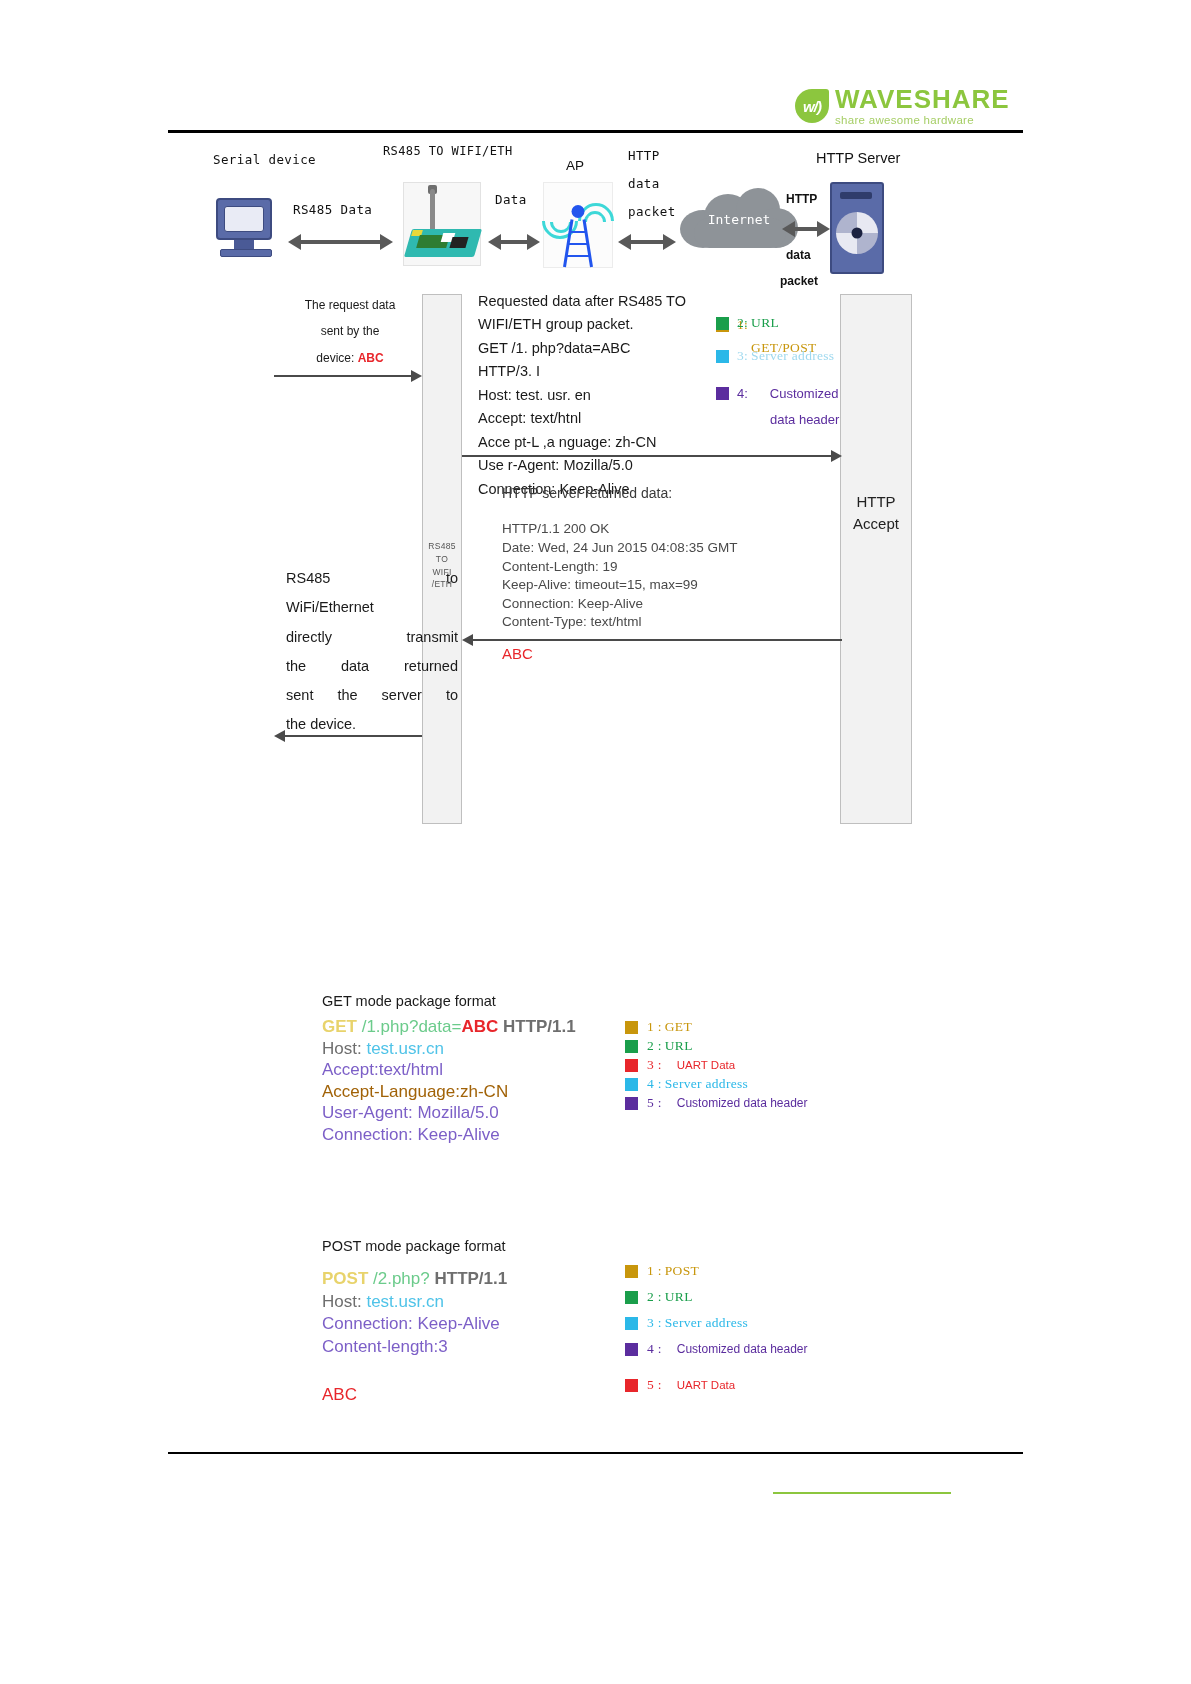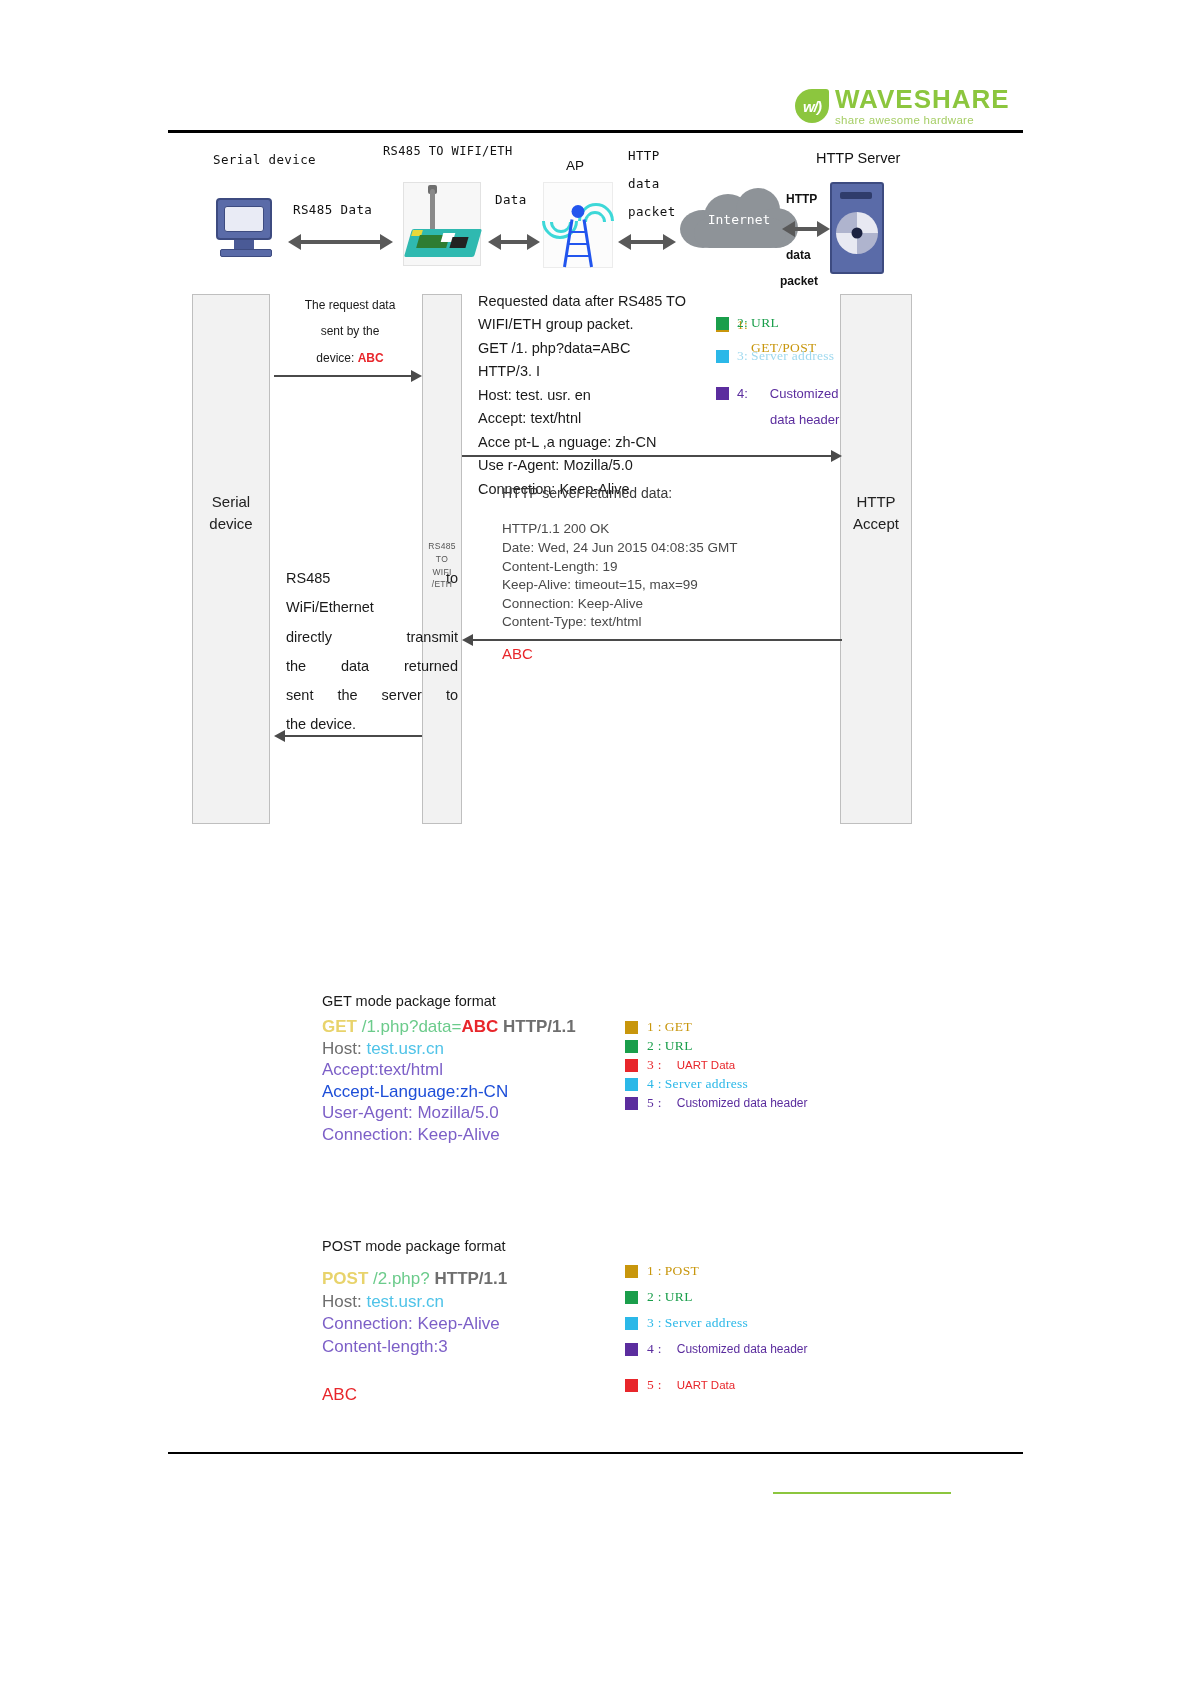--- a/index.html
+++ b/index.html
@@ -227,26 +227,20 @@
       <div class="srv-body"></div>
         <div class="srv-slot"></div>
       <div class="srv-disc">
           <div class="srv-hub"></div>
         </div>
     </div>
   </div>
 
   <div class="seq">
 
-    <div class="lifeline" style="left:24px; top:8px; width:78px; height:530px;">
-      <div class="ll-label" style="top:196px;">
-        <div>Serial</div>
-        <div>device</div>
-      </div>
-    </div>
 
     <div class="lifeline" style="left:254px; top:8px; width:40px; height:530px;">
       <div class="ll-label small" style="top:245px;">
         <div>RS485</div>
         <div>TO</div>
         <div>WIFI</div>
         <div>/ETH</div>
       </div>
     </div>
 
@@ -340,21 +334,21 @@
   <div class="pkg" style="left:322px; top:993px; width:330px;">
     <div class="pkg-title">GET mode package format</div>
     <div class="pkg-lines">
       <div>
         <span style="color:#E8D36B; font-weight:bold;">GET </span><span style="color:#6BCB8B;">/1.php?data=</span><span style="color:#E8262B; font-weight:bold;">ABC</span><span style="color:#6E6E6E; font-weight:bold;"> HTTP/1.1</span>
       </div>
       <div>
         <span style="color:#6E6E6E;">Host: </span><span style="color:#4FC3E8;">test.usr.cn</span>
       </div>
       <div style="color:#7C5FC7;">Accept:text/html</div>
-      <div style="color:#1d4ed8;">Accept-Language:zh-CN</div>
+      <div style="color:#a16207;">Accept-Language:zh-CN</div>
       <div style="color:#7C5FC7;">User-Agent: Mozilla/5.0</div>
       <div style="color:#7C5FC7;">Connection: Keep-Alive</div>
     </div>
   </div>
 
   <div class="pkg-legend" style="left:625px; top:1019px;">
     <div class="legend-item" style="margin-bottom:3px;">
       <span class="sw" style="background:#C8960C;"></span>
       <span class="lg-serif" style="color:#C8960C;">1 :</span>
       <span class="lg-serif" style="color:#C8960C; margin-left:-6px;">GET</span>

